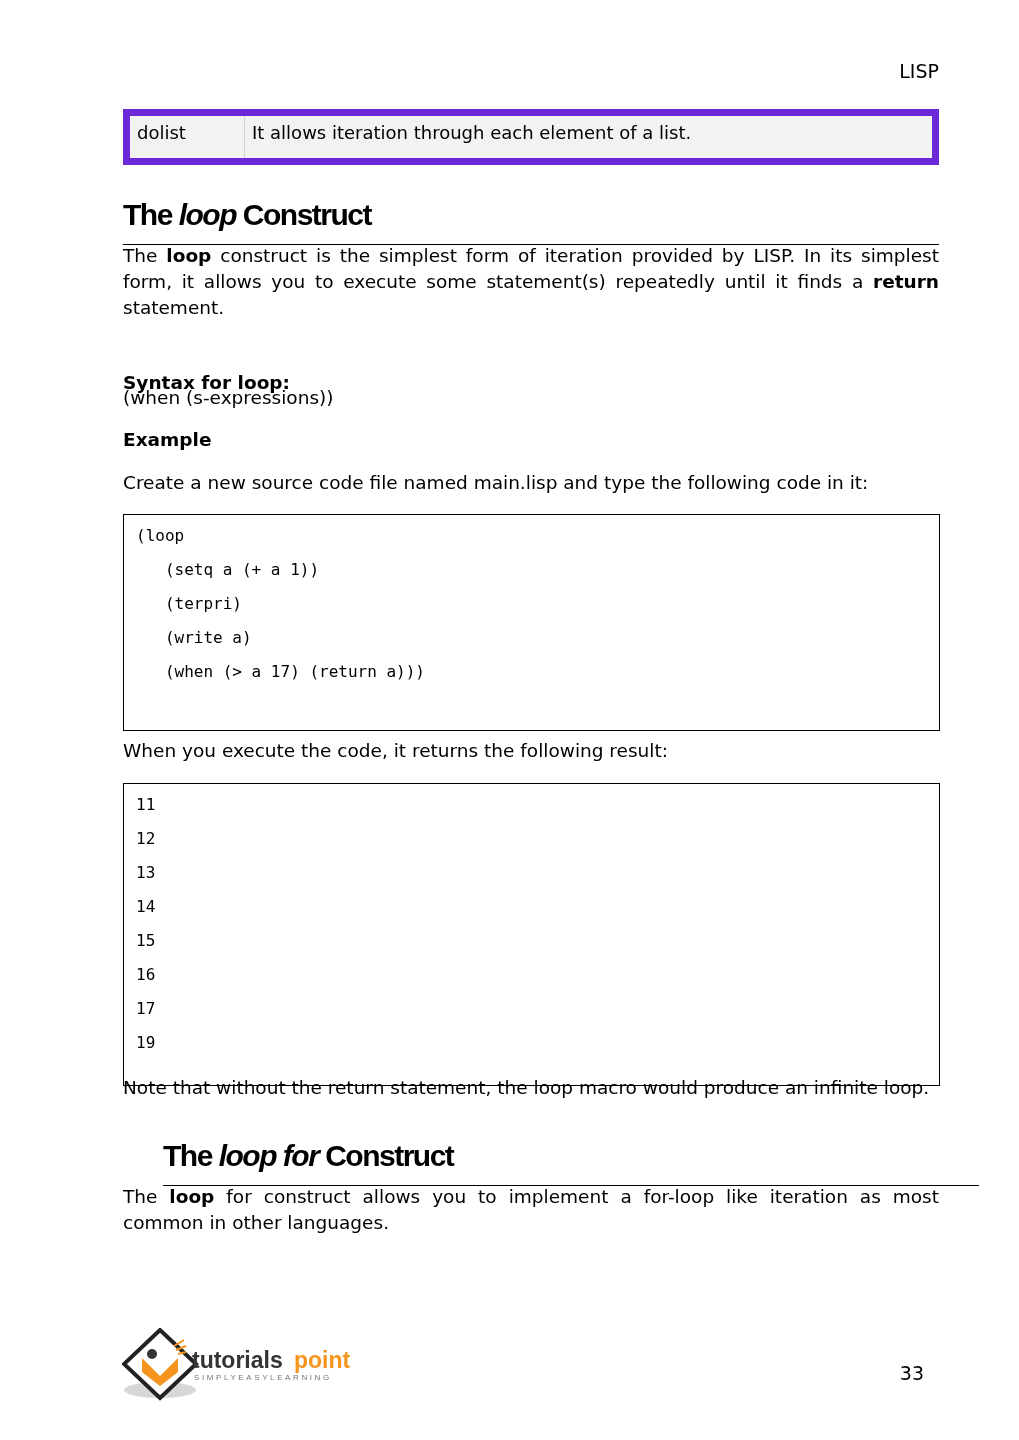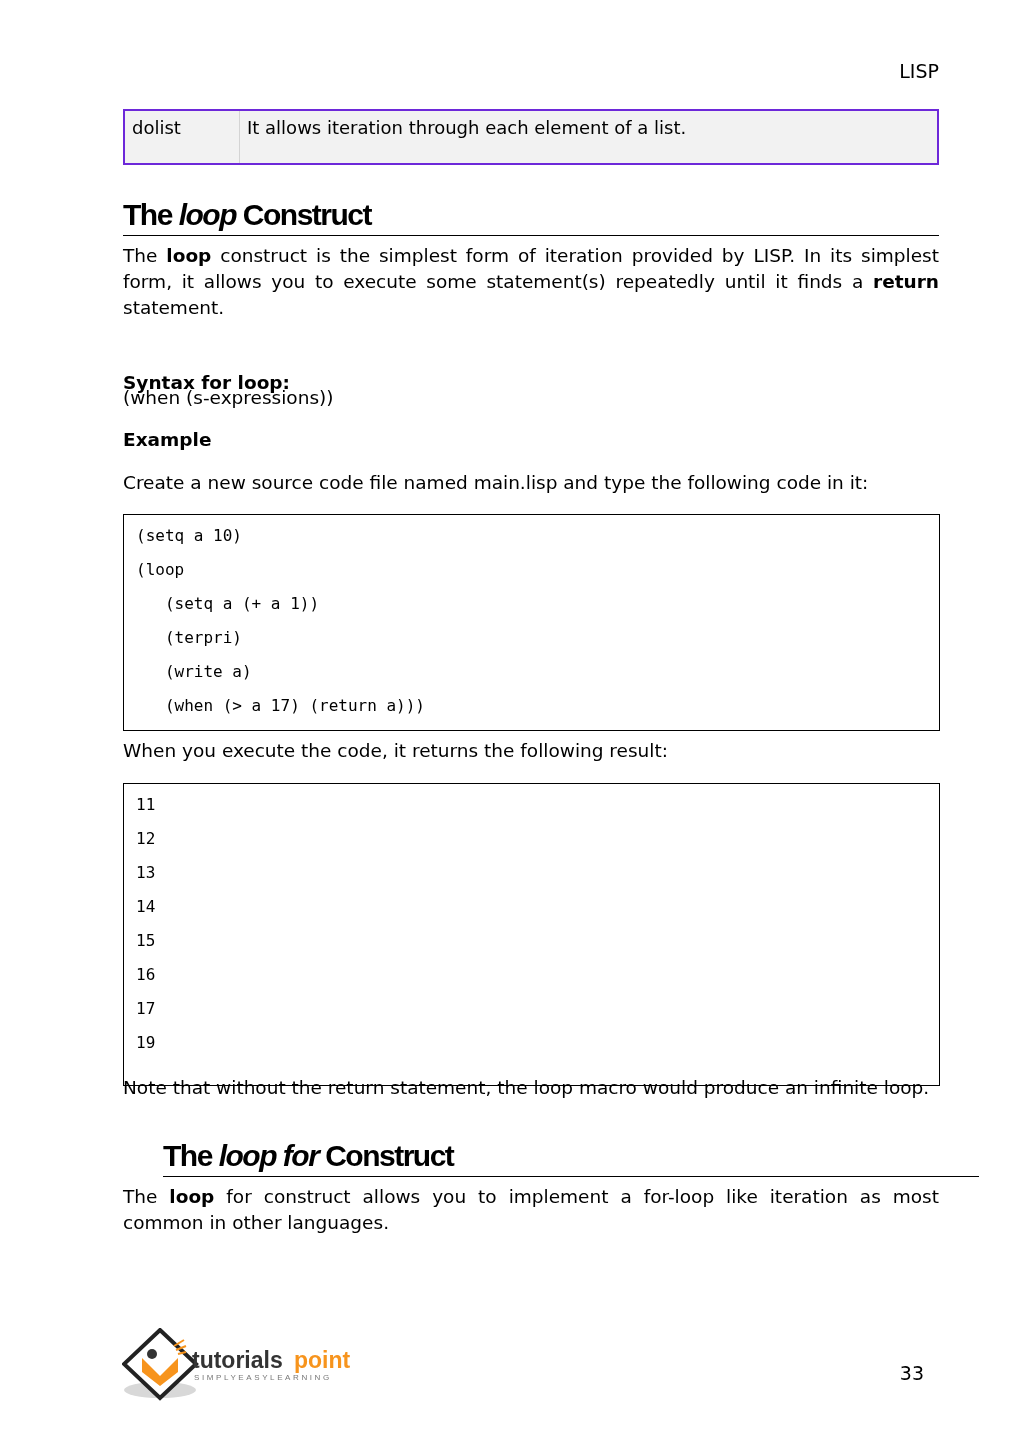--- a/index.html
+++ b/index.html
@@ -1,21 +1,21 @@
 <!DOCTYPE html>
 <html><head>
 <meta charset="utf-8">
 <style>
   html, body { margin:0; padding:0; background:#ffffff; }
   body { width:1019px; height:1440px; position:relative; font-family:"DejaVu Sans","Liberation Sans",sans-serif; color:#000; overflow:hidden; }
   .page-header { position:absolute; top:60px; right:80px; font-size:19px; }
-  .tbl { position:absolute; left:123px; top:109px; width:816px; height:56px; border:2px solid #6d28d9; background:#f2f2f2; display:flex; box-sizing:border-box; }
+  .tbl { position:absolute; left:123px; top:109px; width:816px; height:56px; border:7px solid #6d28d9; background:#f2f2f2; display:flex; box-sizing:border-box; }
   .tbl .c1 { width:115px; border-right:1px solid #d4d4d4; padding:6px 7px; box-sizing:border-box; font-size:18px; }
   .tbl .c2 { flex:1; padding:6px 7px; font-size:18px; }
-  h2 { position:absolute; left:123px; width:816px; margin:0; font-family:"Liberation Sans",sans-serif; font-weight:bold; font-size:30px; letter-spacing:-1.5px; border-bottom:1.5px solid #000; padding-bottom:2px; line-height:36px; }
+  h2 { position:absolute; left:123px; width:816px; margin:0; font-family:"Liberation Sans",sans-serif; font-weight:bold; font-size:30px; letter-spacing:-1.5px; border-bottom:1.5px solid #000; padding-bottom:11px; line-height:36px; }
   h2 i { font-style:italic; }
   .p { position:absolute; left:123px; width:816px; font-size:18.5px; line-height:26px; text-align:justify; }
   .p b { font-weight:bold; }
   .code { position:absolute; left:123px; width:817px; border:1px solid #000; box-sizing:border-box; font-family:"DejaVu Sans Mono","Liberation Mono",monospace; font-size:16px; padding:10px 12px; }
   .code div { height:34px; line-height:22px; white-space:pre; }
   .footer-logo { position:absolute; left:122px; top:1328px; width:250px; height:74px; }
   .page-num { position:absolute; right:95px; top:1362px; font-size:19px; }
 </style>
 </head>
 <body>
@@ -30,21 +30,20 @@
 <h2 style="top:197px;"><span>The </span><i>loop</i><span> Construct</span></h2>
 
 <div class="p" style="top:243px;"><span>The </span><b>loop</b><span> construct is the simplest form of iteration provided by LISP. In its simplest form, it allows you to execute some statement(s) repeatedly until it finds a </span><b>return</b><span> statement.</span></div>
 
 <div class="p" style="top:342px;font-weight:bold;margin-top:28px;">Syntax for loop:</div>
 <div class="p" style="top:385px;">(when (s-expressions))</div>
 <div class="p" style="top:427px;font-weight:bold;">Example</div>
 <div class="p" style="top:470px;">Create a new source code file named main.lisp and type the following code in it:</div>
 
 <div class="code" style="top:514px;height:217px;">
-  <div>(setq a 10)</div>
   <div>(loop</div>
   <div>   (setq a (+ a 1))</div>
   <div>   (terpri)</div>
   <div>   (write a)</div>
   <div>   (when (&gt; a 17) (return a)))</div>
 </div>
 
 <div class="p" style="top:738px;">When you execute the code, it returns the following result:</div>
 
 <div class="code" style="top:783px;height:303px;">

